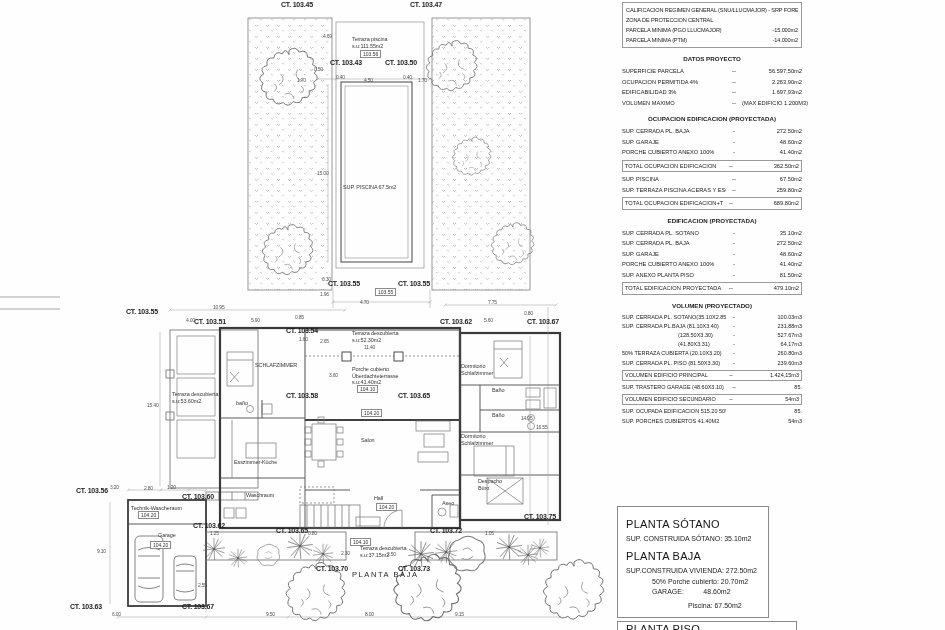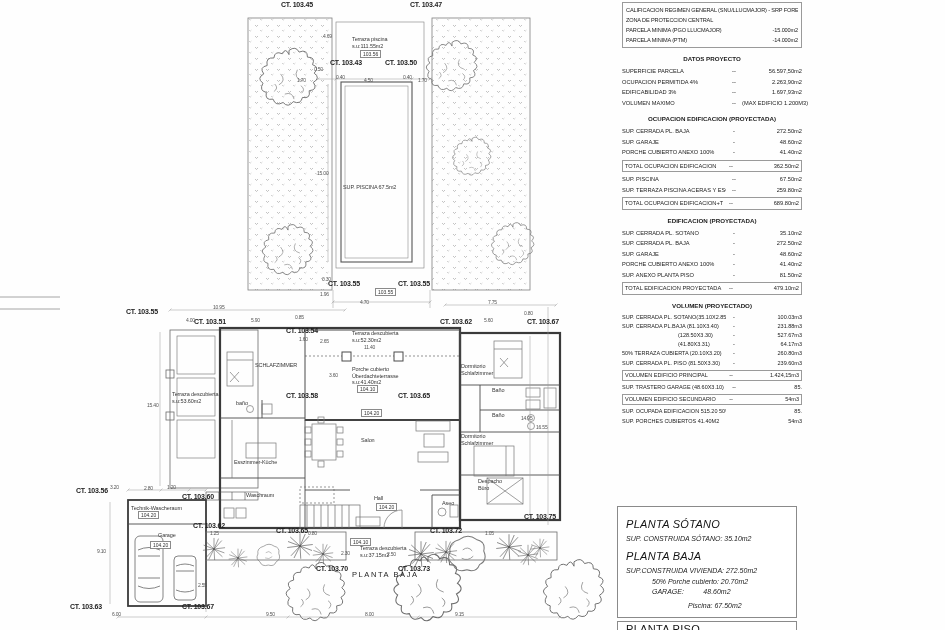--- a/index.html
+++ b/index.html
@@ -24,22 +24,22 @@
   .sec-title{font-size:6.2px;font-weight:700;text-align:center;margin:2px 0 4px;color:#1c1c1c;}
   .trow{display:flex;align-items:baseline;font-size:5.7px;line-height:10.5px;white-space:nowrap;}
   .trow .tl{flex:1 1 auto;overflow:hidden;}
   .trow .td{width:16px;text-align:center;flex:0 0 auto;}
   .trow .tv{width:60px;text-align:right;flex:0 0 auto;}
   .trow.boxed{border:1px solid #9a9a9a;margin:2px 0;padding:0 2px;}
   .trow.indent .tl{padding-left:56px;}
   .sec.tight .trow{line-height:9.2px;font-size:5.5px;}
 
   
-  .summary{position:absolute;left:617px;top:506px;width:180px;height:112px;border:1px solid #8a8a8a;
-           padding:4px 8px;box-sizing:border-box;background:#fff;font-style:italic;}
+  .summary{position:absolute;left:617px;top:506px;width:152px;height:112px;border:1px solid #8a8a8a;
+           padding:4px 8px;box-sizing:border-box;background:#fff;}
   .s-title{font-size:11px;color:#141414;margin:7px 0 4px;letter-spacing:0.3px;white-space:nowrap;}
   .s-line{font-size:7px;color:#222;line-height:9px;margin:1.5px 0;white-space:pre;}
   .ind1{padding-left:26px;}
   .ind2{padding-left:62px;margin-top:5px !important;}
   .summary2{position:absolute;left:617px;top:621px;width:180px;height:9px;border:1px solid #8a8a8a;border-bottom:none;
             padding:1px 8px;box-sizing:border-box;background:#fff;overflow:hidden;}
   .summary2 .s-title{margin:0;}
 </style>
 </head>
 <body>

